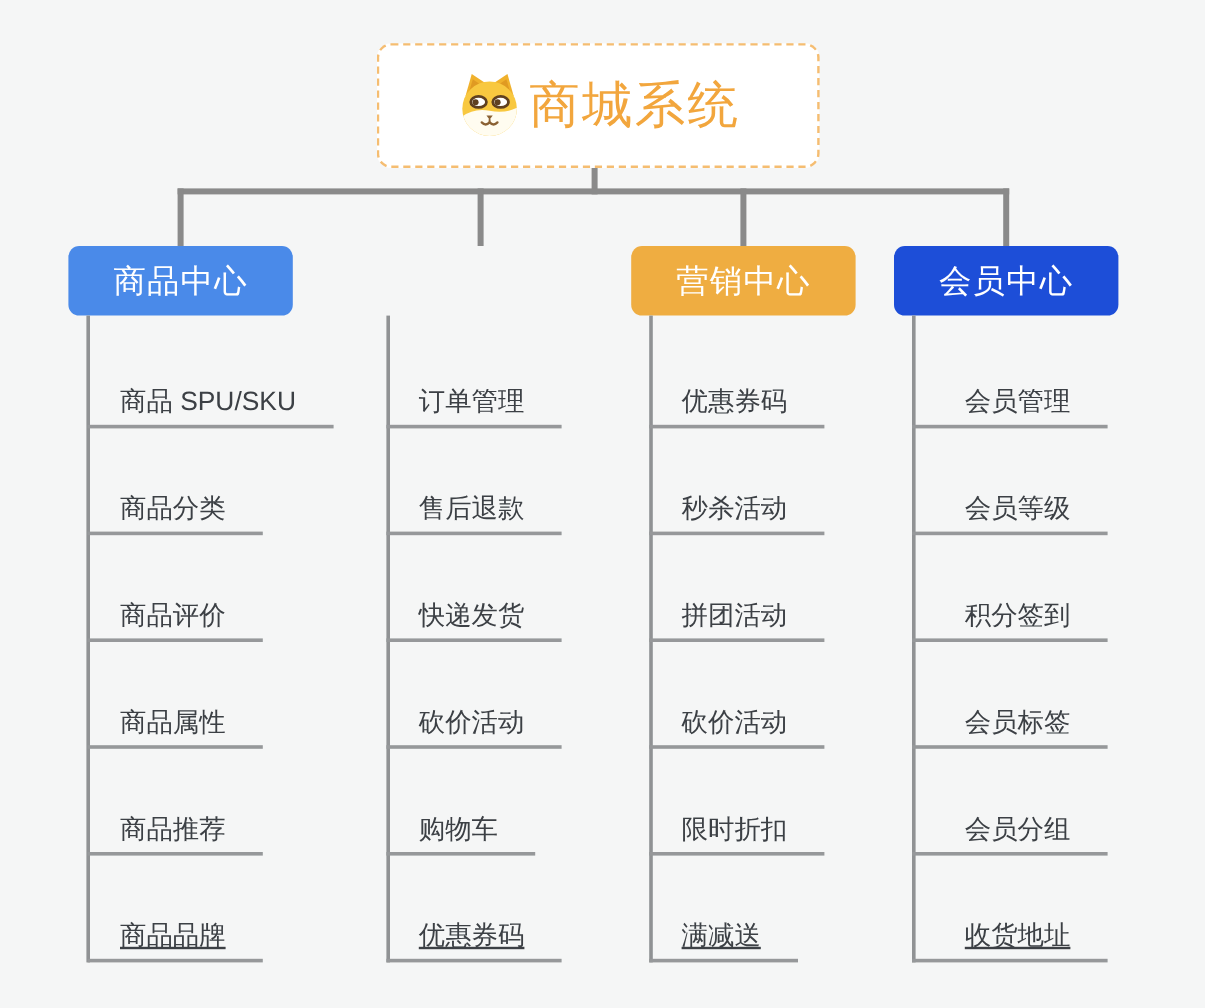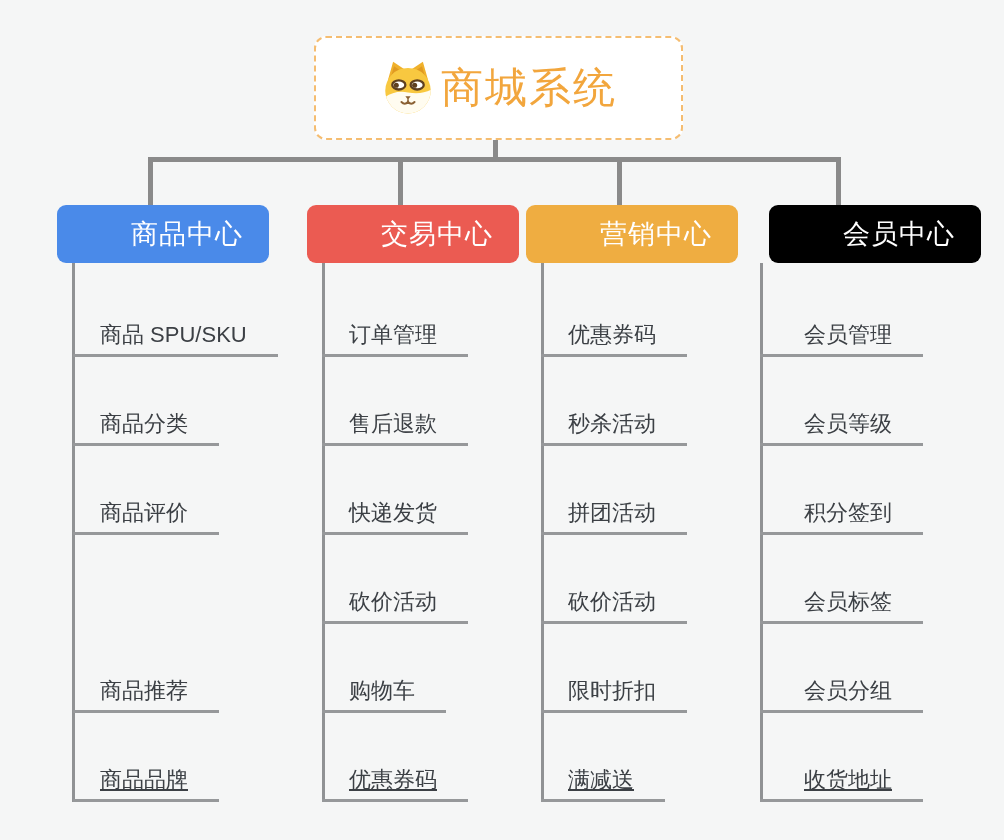--- a/index.html
+++ b/index.html
@@ -26,23 +26,23 @@
     box-sizing:content-box;
   }
   .root-title{
     font-size:42px;font-weight:500;letter-spacing:2px;color:#f2a63d;
     white-space:nowrap;
   }
   .dog{width:56px;height:56px;display:block;flex:0 0 56px;}
 
   
   .branch-box{
-    position:absolute;top:205px;width:164px;height:58px;border-radius:9px;
+    position:absolute;top:205px;width:187px;height:58px;border-radius:9px;
     color:#ffffff;font-size:27px;font-weight:500;letter-spacing:1px;
-    display:flex;align-items:center;justify-content:center;white-space:nowrap;padding-left:48px;
+    display:flex;align-items:center;justify-content:center;white-space:nowrap;
   }
   .b0{left:57px;} .b1{left:307px;} .b2{left:526px;} .b3{left:745px;}
 
   
   .trunk{position:absolute;top:263px;width:3px;height:539px;background:#909294;}
   .t0{left:72px;} .t1{left:322px;} .t2{left:541px;} .t3{left:760px;}
 
   
   .leaf{
     position:absolute;
@@ -90,42 +90,42 @@
       </svg>
     </span>
     <span class="root-title">商城系统</span>
   </div>
 
   <div class="branch-box b0" style="background: rgb(74, 138, 233);">商品中心</div>
   <div class="trunk t0"></div>
   <div class="leaf c0 r0">商品 SPU/SKU</div>
   <div class="leaf c0 r1">商品分类</div>
   <div class="leaf c0 r2">商品评价</div>
+  <div class="leaf c0 r3">商品属性</div>
   <div class="leaf c0 r4">商品推荐</div>
   <div class="leaf c0 r5">商品品牌</div>
 
-  <div class="branch-box b1" style="background: rgb(235, 91, 82);">交易中心</div>
   <div class="trunk t1"></div>
   <div class="leaf c1 r0">订单管理</div>
   <div class="leaf c1 r1">售后退款</div>
   <div class="leaf c1 r2">快递发货</div>
   <div class="leaf c1 r3">砍价活动</div>
   <div class="leaf c1 r4">购物车</div>
   <div class="leaf c1 r5">优惠券码</div>
 
   <div class="branch-box b2" style="background: rgb(239, 173, 65);">营销中心</div>
   <div class="trunk t2"></div>
   <div class="leaf c2 r0">优惠券码</div>
   <div class="leaf c2 r1">秒杀活动</div>
   <div class="leaf c2 r2">拼团活动</div>
   <div class="leaf c2 r3">砍价活动</div>
   <div class="leaf c2 r4">限时折扣</div>
   <div class="leaf c2 r5">满减送</div>
 
-  <div class="branch-box b3" style="background: #000000; margin-left: 24px;">会员中心</div>
+  <div class="branch-box b3" style="background: #1d4ed8;">会员中心</div>
   <div class="trunk t3"></div>
   <div class="leaf c3 r0">会员管理</div>
   <div class="leaf c3 r1">会员等级</div>
   <div class="leaf c3 r2">积分签到</div>
   <div class="leaf c3 r3">会员标签</div>
   <div class="leaf c3 r4">会员分组</div>
   <div class="leaf c3 r5">收货地址</div>
 
 </div>
 

